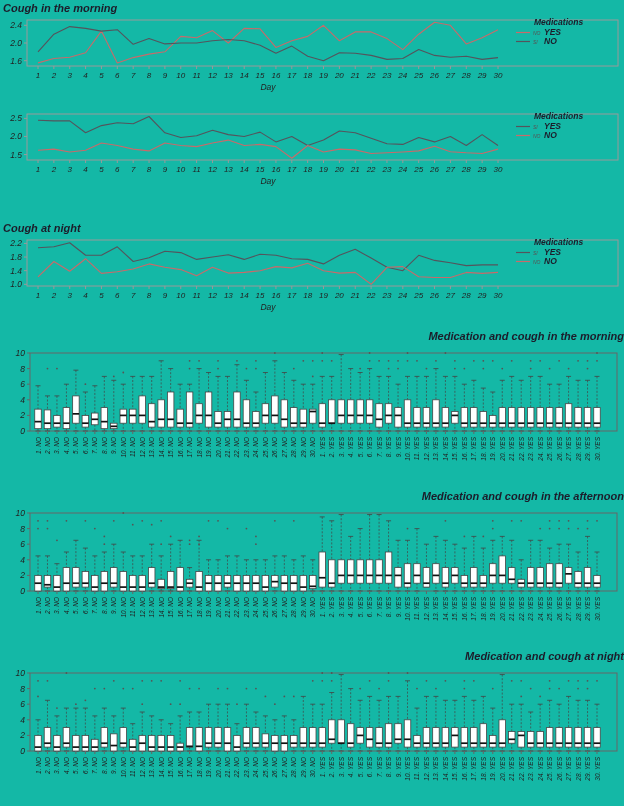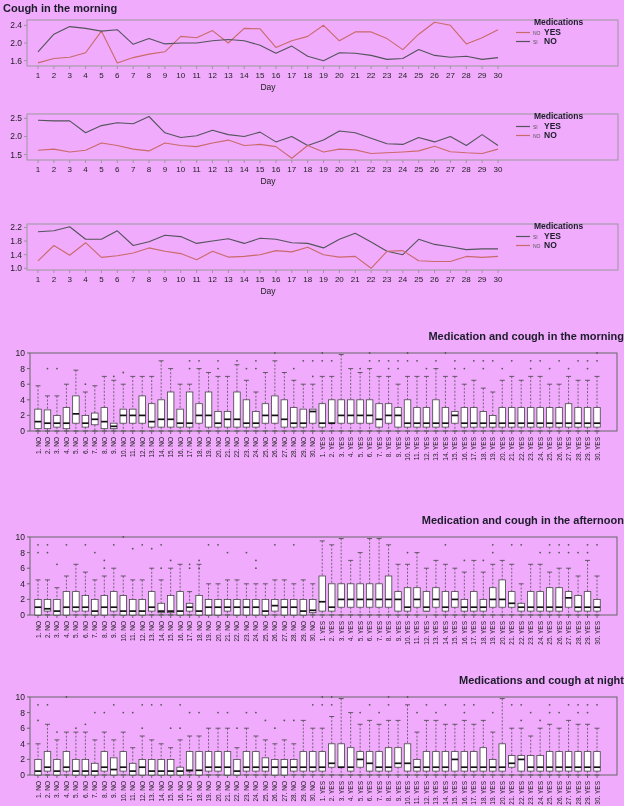--- a/index.html
+++ b/index.html
@@ -1,17 +1,17 @@
 <!DOCTYPE html>
 <html><head>
 <meta charset="utf-8">
 <style>
   html,body{margin:0;padding:0;background:#fff;}
-  #page{width:624px;height:806px;background:#f0abfc;position:relative;
-        font-family:"Liberation Sans",sans-serif;overflow:hidden;}
+  #page{width:624px;height:806px;background:#14b8a6;position:relative;
+        font-family:"Liberation Sans",sans-serif;overflow:hidden;font-style:italic;}
   .chart-block{position:relative;width:624px;}
   .lc-title{font-size:11px;font-weight:bold;color:#1c1c2a;padding:2px 0 0 3px;height:14px;}
   .bp-title{font-size:11px;font-weight:bold;color:#1c1c2a;text-align:right;padding-top:4px;height:15px;}
   svg{display:block;}
 </style>
 </head>
 <body>
 
 <div id="page">
 
@@ -178,20 +178,21 @@
           <text x="533" y="19" font-size="5" text-anchor="start" fill="#555" font-family="&quot;Liberation Sans&quot;,sans-serif">SI</text>
           <text x="544" y="19" font-size="8.5" text-anchor="start" fill="#1c1c2a" font-family="&quot;Liberation Sans&quot;,sans-serif" font-weight="bold">YES</text>
           <line x1="516" y1="25.5" x2="530" y2="25.5" stroke="#c96a6a" stroke-width="1.2"></line>
           <text x="533" y="28" font-size="5" text-anchor="start" fill="#555" font-family="&quot;Liberation Sans&quot;,sans-serif">NO</text>
           <text x="544" y="28" font-size="8.5" text-anchor="start" fill="#1c1c2a" font-family="&quot;Liberation Sans&quot;,sans-serif" font-weight="bold">NO</text>
         </svg>
       </div>
   </div>
 
   <div class="chart-block" style="height:106px;">
+    <div class="lc-title">Cough at night</div>
     <div>
         <svg width="624" height="92" viewBox="0 0 624 92">
           <rect x="27" y="4" width="591" height="46" fill="none" stroke="#999999" stroke-width="1"></rect>
           <line x1="24" y1="48.29629629629629" x2="27" y2="48.29629629629629" stroke="#999999"></line>
           <text x="22" y="51.29629629629629" font-size="8.5" text-anchor="end" fill="#222222" font-family="&quot;Liberation Sans&quot;,sans-serif">1.0</text>
           <line x1="24" y1="34.666666666666664" x2="27" y2="34.666666666666664" stroke="#999999"></line>
           <text x="22" y="37.666666666666664" font-size="8.5" text-anchor="end" fill="#222222" font-family="&quot;Liberation Sans&quot;,sans-serif">1.4</text>
           <line x1="24" y1="21.03703703703703" x2="27" y2="21.03703703703703" stroke="#999999"></line>
           <text x="22" y="24.03703703703703" font-size="8.5" text-anchor="end" fill="#222222" font-family="&quot;Liberation Sans&quot;,sans-serif">1.8</text>
           <line x1="24" y1="7.407407407407396" x2="27" y2="7.407407407407396" stroke="#999999"></line>
@@ -940,21 +941,21 @@
             <line x1="593.75" y1="78.2" x2="600.25" y2="78.2" stroke="#111111" stroke-width="1.7"></line>
             <circle cx="597" cy="15.8" r="0.9" fill="#555"></circle>
             <circle cx="597" cy="8" r="0.9" fill="#555"></circle>
             <line x1="597" y1="86" x2="597" y2="89" stroke="#666"></line>
             <text transform="translate(599.5,92) rotate(-90)" font-size="6.5" text-anchor="end" fill="#222222" font-family="&quot;Liberation Sans&quot;,sans-serif">30. YES</text>
           </g>
         </svg>
       </div>
   </div>
 
-  <div class="chart-block" style="height:160px;margin-top:24px;">
+  <div class="chart-block" style="height:160px;">
     <div class="bp-title">Medication and cough in the afternoon</div>
     <div>
         <svg width="624" height="144" viewBox="0 0 624 144">
           <rect x="30" y="8" width="587" height="78" fill="none" stroke="#666" stroke-width="1"></rect>
           <line x1="27" y1="86" x2="30" y2="86" stroke="#666"></line>
           <text x="25" y="89" font-size="8.5" text-anchor="end" fill="#222222" font-family="&quot;Liberation Sans&quot;,sans-serif">0</text>
           <line x1="27" y1="70.4" x2="30" y2="70.4" stroke="#666"></line>
           <text x="25" y="73.4" font-size="8.5" text-anchor="end" fill="#222222" font-family="&quot;Liberation Sans&quot;,sans-serif">2</text>
           <line x1="27" y1="54.8" x2="30" y2="54.8" stroke="#666"></line>
           <text x="25" y="57.8" font-size="8.5" text-anchor="end" fill="#222222" font-family="&quot;Liberation Sans&quot;,sans-serif">4</text>
@@ -1611,21 +1612,21 @@
             <line x1="593.75" y1="78.2" x2="600.25" y2="78.2" stroke="#111111" stroke-width="1.7"></line>
             <circle cx="597" cy="15.8" r="0.9" fill="#555"></circle>
             <line x1="597" y1="86" x2="597" y2="89" stroke="#666"></line>
             <text transform="translate(599.5,92) rotate(-90)" font-size="6.5" text-anchor="end" fill="#222222" font-family="&quot;Liberation Sans&quot;,sans-serif">30. YES</text>
           </g>
         </svg>
       </div>
   </div>
 
   <div class="chart-block" style="height:158px;">
-    <div class="bp-title">Medications and cough at night</div>
+    <div class="bp-title">Medication and cough at night</div>
     <div>
         <svg width="624" height="144" viewBox="0 0 624 144">
           <rect x="30" y="8" width="587" height="78" fill="none" stroke="#666" stroke-width="1"></rect>
           <line x1="27" y1="86" x2="30" y2="86" stroke="#666"></line>
           <text x="25" y="89" font-size="8.5" text-anchor="end" fill="#222222" font-family="&quot;Liberation Sans&quot;,sans-serif">0</text>
           <line x1="27" y1="70.4" x2="30" y2="70.4" stroke="#666"></line>
           <text x="25" y="73.4" font-size="8.5" text-anchor="end" fill="#222222" font-family="&quot;Liberation Sans&quot;,sans-serif">2</text>
           <line x1="27" y1="54.8" x2="30" y2="54.8" stroke="#666"></line>
           <text x="25" y="57.8" font-size="8.5" text-anchor="end" fill="#222222" font-family="&quot;Liberation Sans&quot;,sans-serif">4</text>
           <line x1="27" y1="39.2" x2="30" y2="39.2" stroke="#666"></line>

